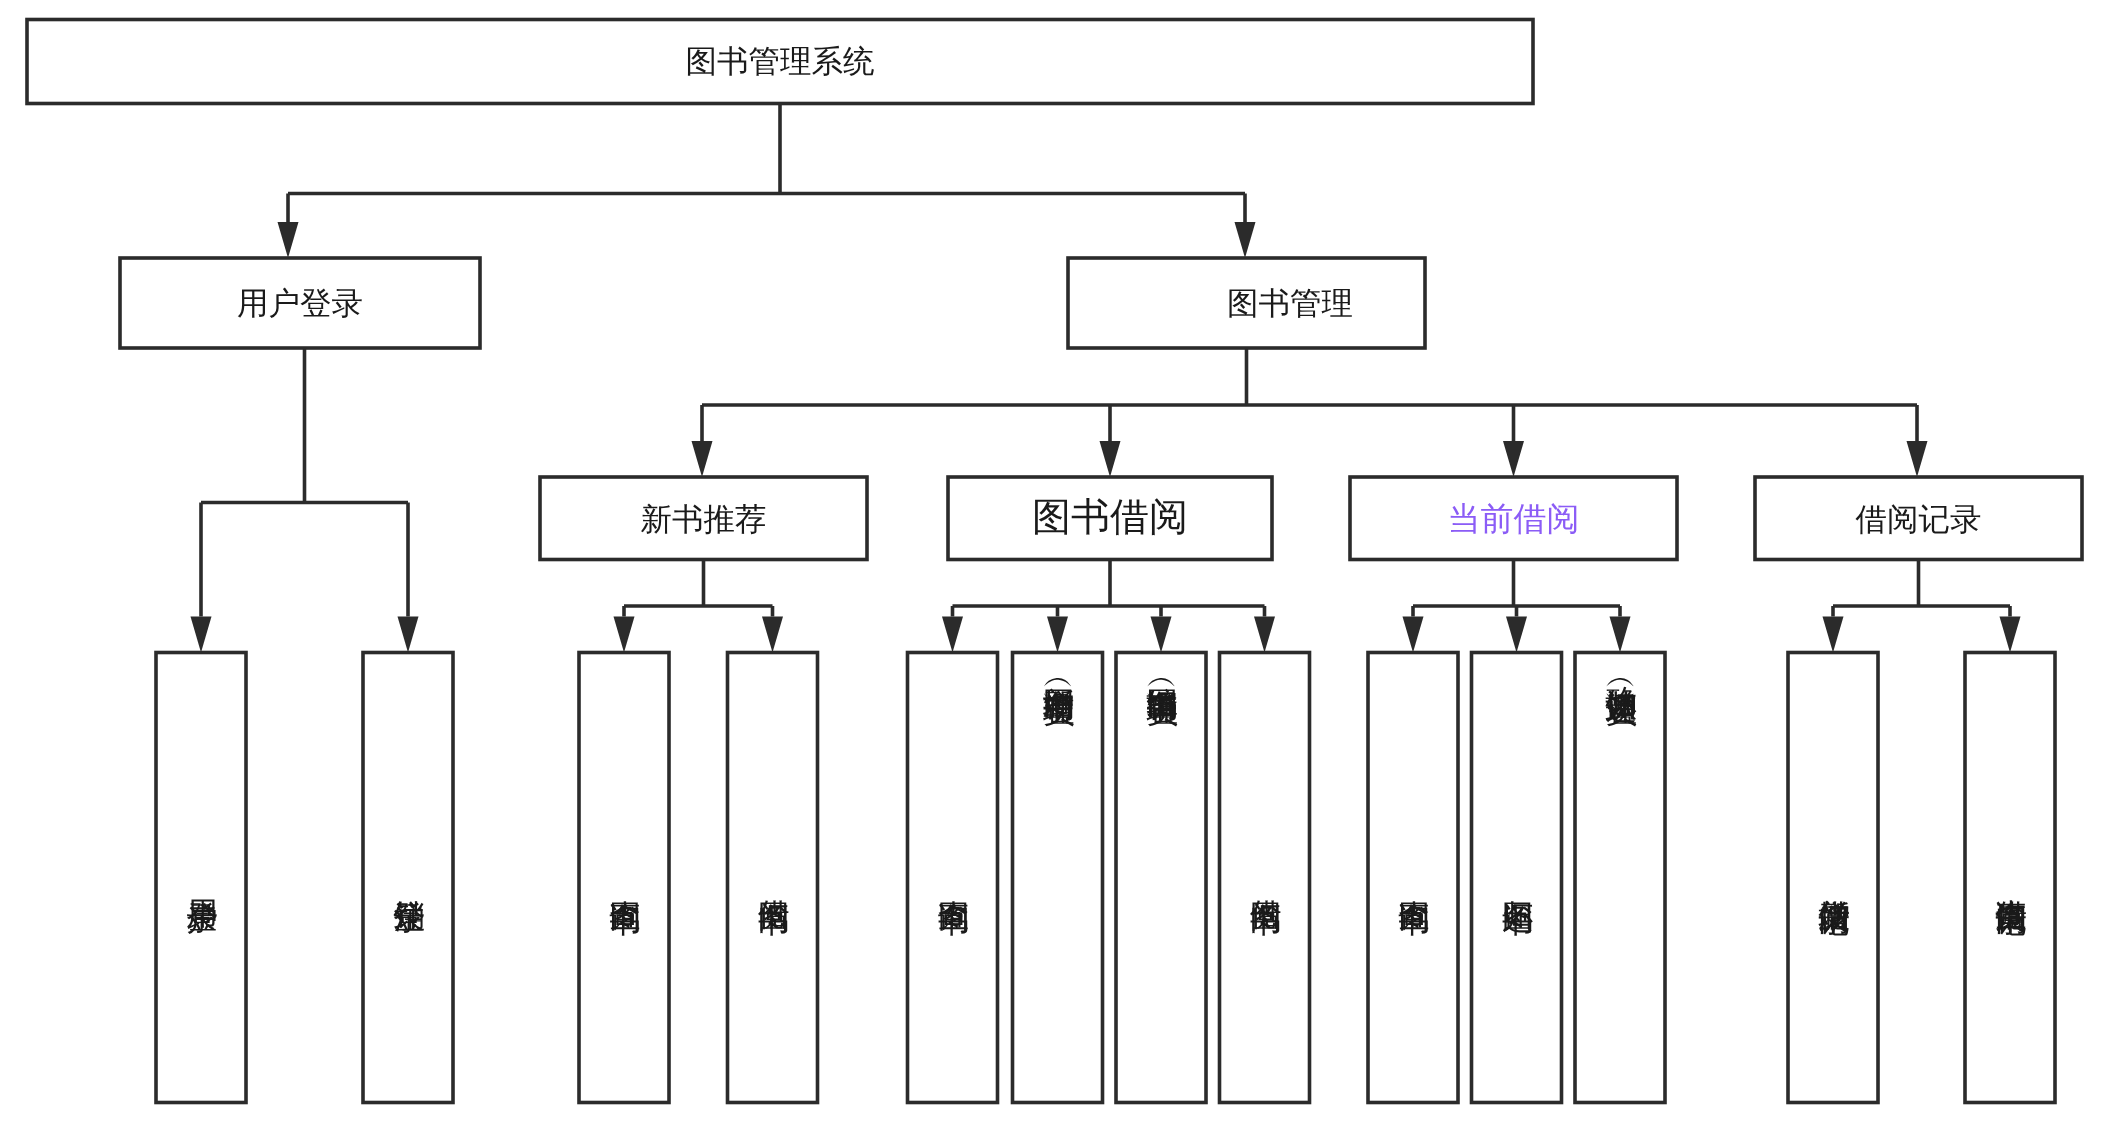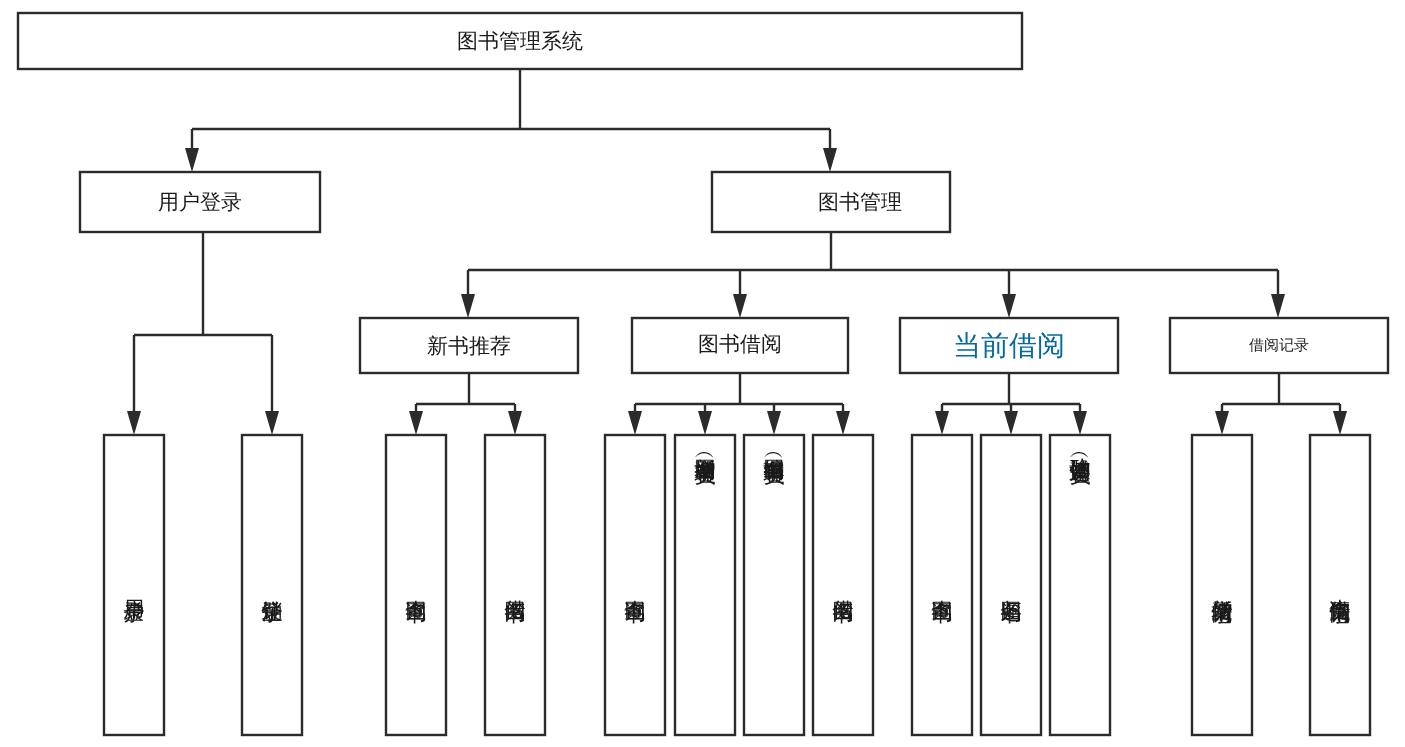--- a/index.html
+++ b/index.html
@@ -109,23 +109,23 @@
         <rect x="1192" y="435" width="60" height="300" class="node-box"></rect>
         <rect x="1310" y="435" width="60" height="300" class="node-box"></rect>
       </g>
   </svg>
 
   <div id="label-layer">
       <div style="position: absolute; left: 18px; top: 13px; width: 1004px; height: 56px; display: flex; align-items: center; justify-content: center; font-size: 21px; color: rgb(26, 26, 26);">图书管理系统</div>
       <div style="position: absolute; left: 80px; top: 172px; width: 240px; height: 60px; display: flex; align-items: center; justify-content: center; font-size: 21px; color: rgb(26, 26, 26);">用户登录</div>
       <div style="position: absolute; left: 712px; top: 172px; width: 238px; height: 60px; display: flex; align-items: center; justify-content: center; font-size: 21px; color: rgb(26, 26, 26); margin-left: 29px;">图书管理</div>
       <div style="position: absolute; left: 360px; top: 318px; width: 218px; height: 55px; display: flex; align-items: center; justify-content: center; font-size: 21px; color: rgb(26, 26, 26);">新书推荐</div>
-      <div style="position: absolute; left: 632px; top: 318px; width: 216px; height: 52px; display: flex; align-items: center; justify-content: center; font-size: 21px; color: rgb(26, 26, 26);">图书借阅</div>
-      <div style="position: absolute; left: 900px; top: 318px; width: 218px; height: 55px; display: flex; align-items: center; justify-content: center; font-size: 28px; color: #0369a1;">当前借阅</div>
-      <div style="position: absolute; left: 1170px; top: 318px; width: 218px; height: 55px; display: flex; align-items: center; justify-content: center; font-size: 15px; color: rgb(26, 26, 26); text-align: center;">借阅记录</div>
+      <div style="position: absolute; left: 632px; top: 318px; width: 216px; height: 52px; display: flex; align-items: center; justify-content: center; font-size: 26px; color: rgb(26, 26, 26);">图书借阅</div>
+      <div style="position: absolute; left: 900px; top: 318px; width: 218px; height: 55px; display: flex; align-items: center; justify-content: center; font-size: 22px; color: #8b5cf6;">当前借阅</div>
+      <div style="position: absolute; left: 1170px; top: 318px; width: 218px; height: 55px; display: flex; align-items: center; justify-content: center; font-size: 21px; color: rgb(26, 26, 26); text-align: center;">借阅记录</div>
       <div style="position: absolute; left: 104px; top: 435px; width: 60px; height: 300px; display: flex; justify-content: center; align-items: center;">
         <span class="vtext">用户登录</span>
       </div>
       <div style="position: absolute; left: 242px; top: 435px; width: 60px; height: 300px; display: flex; justify-content: center; align-items: center;">
         <span class="vtext">注销登录</span>
       </div>
       <div style="position: absolute; left: 386px; top: 435px; width: 60px; height: 300px; display: flex; justify-content: center; align-items: center;">
         <span class="vtext">查询图书</span>
       </div>
       <div style="position: absolute; left: 485px; top: 435px; width: 60px; height: 300px; display: flex; justify-content: center; align-items: center;">

